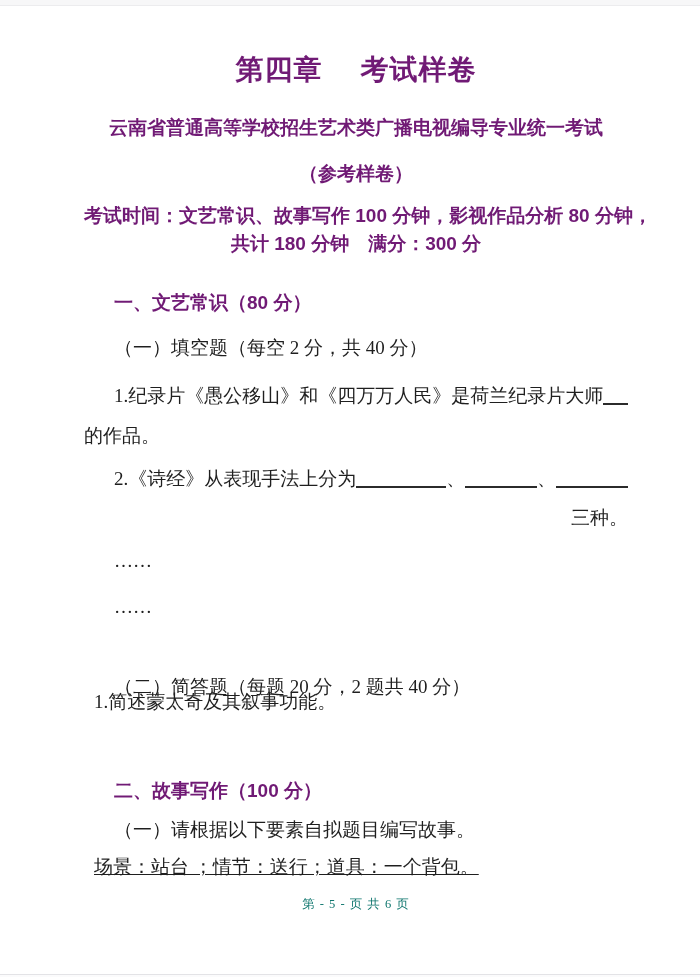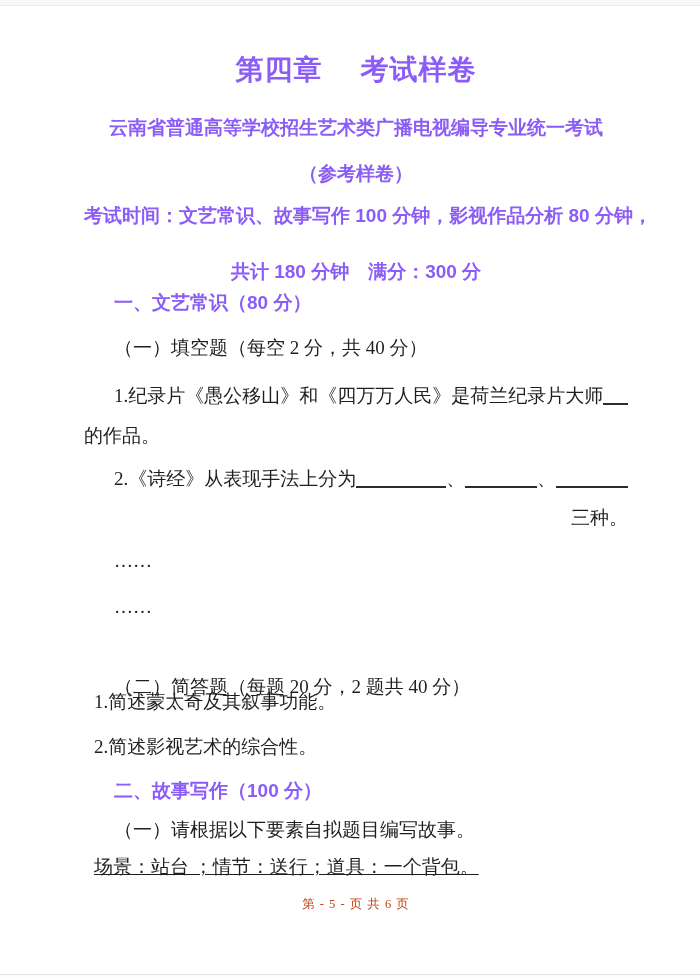--- a/index.html
+++ b/index.html
@@ -27,58 +27,58 @@
     position: absolute; left: 84px; right: 72px;
     font-size: 19px; line-height: 1.25;
     white-space: nowrap;
   }
   .indent { left: 114px; }
   .small-indent { left: 94px; }
   .center { text-align: center; }
   .heiti {
     font-family: "Liberation Sans", sans-serif;
     font-weight: bold;
-    color: #8b5cf6;
+    color: #701a75;
   }
   .songti { font-family: "Liberation Serif", serif; }
   .chapter-title { font-size: 28px; letter-spacing: 1px; }
   .subhead { font-size: 19px; }
   .flex-line { display: flex; align-items: flex-end; }
   .flex-line > span { flex: none; }
   .blank {
     display: inline-block;
     border-bottom: 2px solid #2b2b2b;
     height: 1px;
     margin-bottom: 3px;
   }
   .blank.grow { flex: 1 1 auto; }
   .blank.b1 { flex: 1.25 1 0; }
   .blank.b23 { flex: 1 1 0; }
   .footer-line {
     font-size: 12.5px;
-    color: #c2410c;
+    color: #0f766e;
     letter-spacing: 1px;
   }
 </style>
 </head>
 <body>
 
 <div class="page">
 
   <div class="page-top-edge"></div>
 
   <div class="line center heiti chapter-title" style="top: 52px;">第四章　 考试样卷</div>
 
   <div class="line center heiti subhead" style="top: 116px;">云南省普通高等学校招生艺术类广播电视编导专业统一考试</div>
 
   <div class="line center heiti subhead" style="top: 162px;">（参考样卷）</div>
 
   <div class="line heiti subhead" style="top: 204px;">考试时间：文艺常识、故事写作 100 分钟，影视作品分析 80 分钟，</div>
 
-  <div class="line center heiti subhead" style="top: 260px;">共计 180 分钟　满分：300 分</div>
+  <div class="line center heiti subhead" style="top: 232px;">共计 180 分钟　满分：300 分</div>
 
   <div class="line indent heiti subhead" style="top: 291px;">一、文艺常识（80 分）</div>
 
   <div class="line indent songti" style="top: 336px;">（一）填空题（每空 2 分，共 40 分）</div>
 
   <div class="line indent songti flex-line" style="top: 384px;">
     <span>1.纪录片《愚公移山》和《四万万人民》是荷兰纪录片大师</span>
     <span class="blank grow"></span>
   </div>
 
@@ -96,21 +96,20 @@
   <div class="line songti" style="top: 506px; text-align: right;">三种。</div>
 
   <div class="line indent songti" style="top: 549px;">……</div>
 
   <div class="line indent songti" style="top: 595px;">……</div>
 
   <div class="line indent songti" style="top: 633px; margin-top: 42px;">（二）简答题（每题 20 分，2 题共 40 分）</div>
 
   <div class="line small-indent songti" style="top: 690px;">1.简述蒙太奇及其叙事功能。</div>
 
-  <div class="line small-indent songti" style="top: 735px;">2.简述影视艺术的综合性。</div>
 
   <div class="line indent heiti subhead" style="top: 779px;">二、故事写作（100 分）</div>
 
   <div class="line indent songti" style="top: 818px;">（一）请根据以下要素自拟题目编写故事。</div>
 
   <div class="line small-indent songti" style="top: 855px; text-decoration: underline;">场景：站台 ；情节：送行；道具：一个背包。</div>
 
   <div class="line center footer-line" style="top: 897px;">第 - 5 - 页 共 6 页</div>
 
   <div class="page-bottom-edge"></div>

